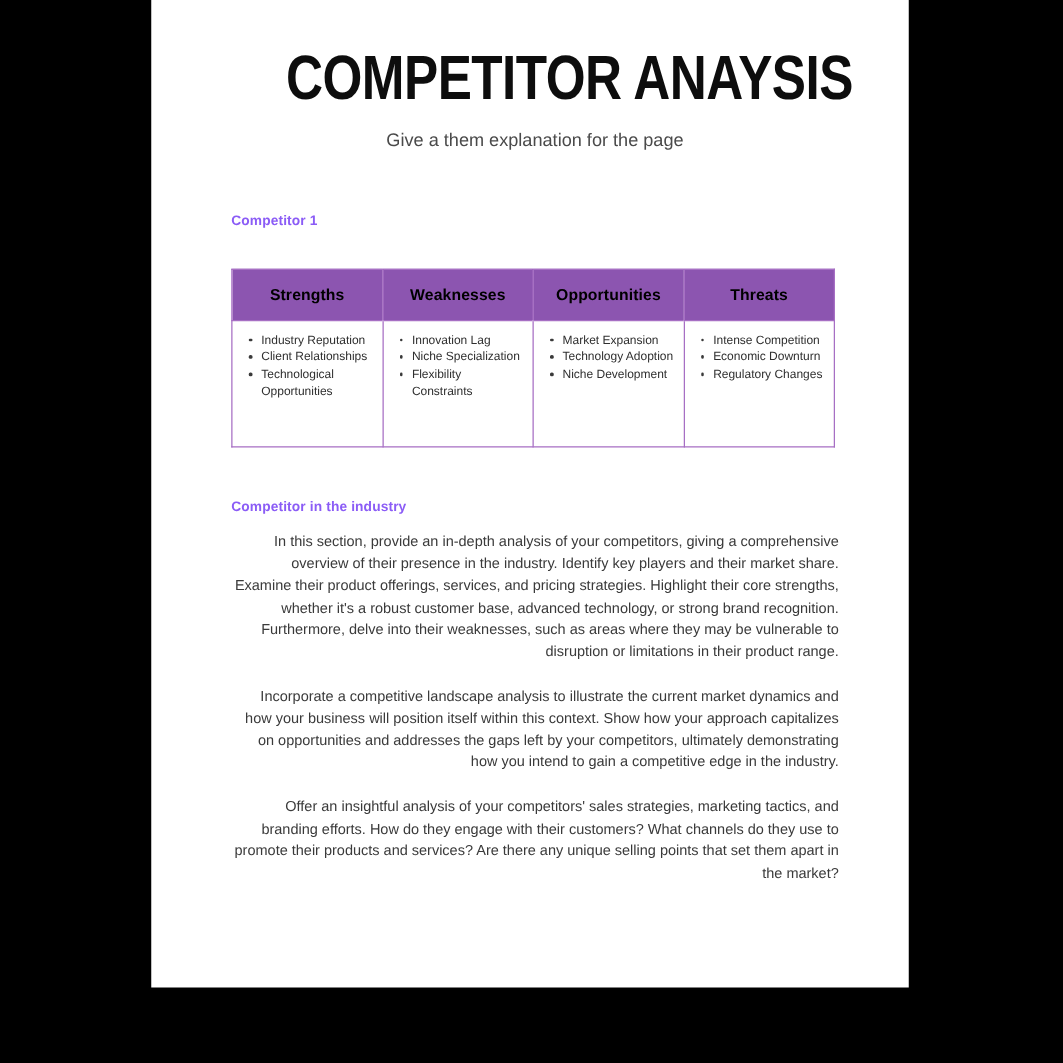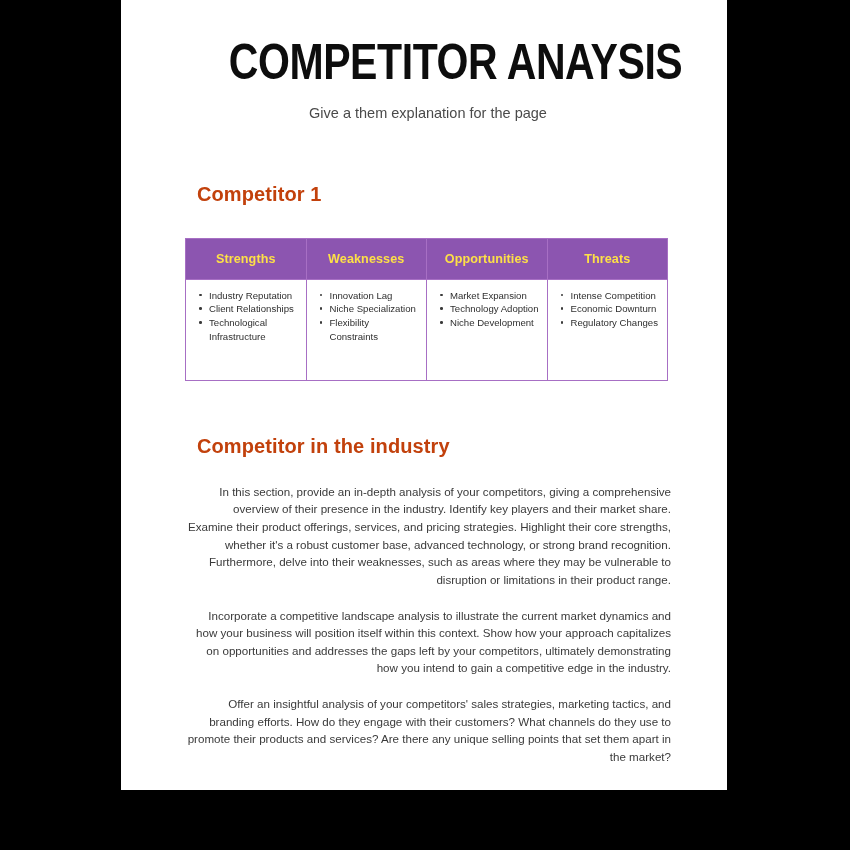--- a/index.html
+++ b/index.html
@@ -62,24 +62,24 @@
     padding-top: 16px;
     text-align: center;
     font-size: 14.5px;
     line-height: 1.3;
     color: #4a4a4a;
     font-weight: 400;
   }
 
   
   .section-h {
-    margin: 12px;
-    font-size: 20px;
-    font-weight: 700;
-    color: #c2410c;
+    margin: 0;
+    font-size: 11px;
+    font-weight: 700;
+    color: #8b5cf6;
     letter-spacing: 0.1px;
   }
 
   .competitor-heading { padding-top: 48px; }
 
   .competitor-sub {
     margin: 0;
     padding-top: 14px;
     font-size: 12.8px;
     line-height: 1.45;
@@ -89,21 +89,21 @@
   
   .swot-table {
     margin-top: 32px;
     width: 483px;
     border-collapse: collapse;
     border: 1px solid #a76fc4;
     table-layout: fixed;
   }
   .swot-table th {
     background: #8c55b0;
-    color: #fde047;
+    color: #000000;
     font-size: 12.6px;
     font-weight: 700;
     text-align: center;
     padding: 13px 4px 13px 4px;
     border: none;
     letter-spacing: 0.1px;
   }
   .swot-head-row th + th { border-left: 1px solid #a76fc4; }
 
   .swot-table td {
@@ -193,21 +193,21 @@
             <th>Opportunities</th>
             <th>Threats</th>
           </tr>
         </thead>
         <tbody>
           <tr>
             <td>
               <ul class="cell-list">
                   <li>Industry Reputation</li>
                   <li>Client Relationships</li>
-                  <li>Technological Infrastructure</li>
+                  <li>Technological Opportunities</li>
                 </ul>
             </td>
             <td>
               <ul class="cell-list">
                   <li>Innovation Lag</li>
                   <li>Niche Specialization</li>
                   <li>Flexibility Constraints</li>
                 </ul>
             </td>
             <td>

